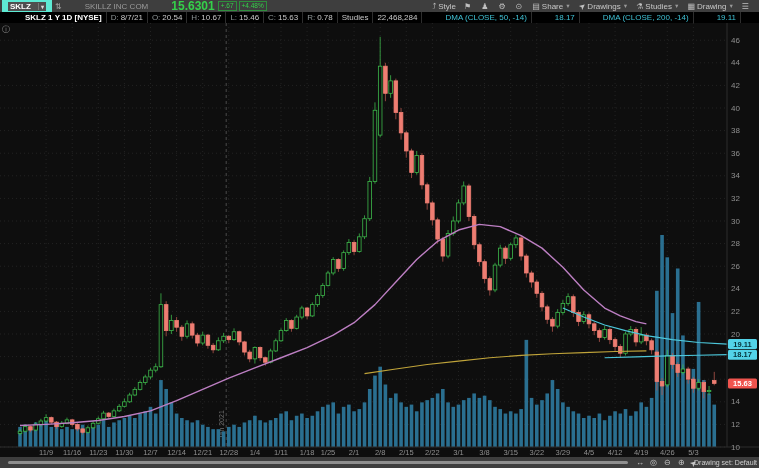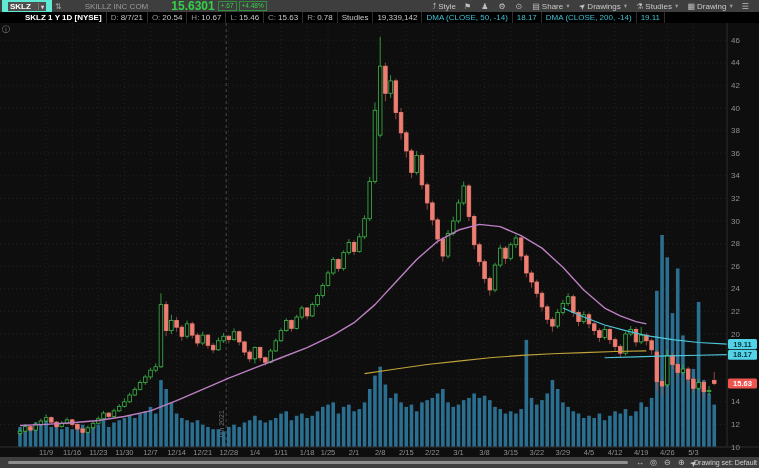--- a/index.html
+++ b/index.html
@@ -22,21 +22,21 @@
   .tbtn{display:flex;align-items:center;margin-right:8px;white-space:nowrap;cursor:default;}
   .tbtn .ic{margin-right:2px;color:#c0c0c0;font-size:8px;}
   .caret{font-size:5.5px;color:#9a9a9a;margin-left:2px;}
   .rot{display:inline-block;transform:rotate(-40deg);}
   
   #row2{position:absolute;left:0;top:12px;width:759px;height:11px;background:#000;z-index:5;
         display:flex;align-items:center;font-size:8px;color:#c8c8c8;white-space:nowrap;padding-left:21px;}
   .cell{padding:0 4px;border-right:1px solid #2e2e2e;line-height:11px;height:11px;display:flex;align-items:center;}
   .cell .lab{color:#8e9596;margin-right:2px;}
   .title{color:#fff;font-weight:bold;}
-  .cy{color:#3fc1d4;}
+  .cy{color:#3fc1d4;margin-left:19px;}
   
   #infoBubble{position:absolute;left:2px;top:24px;z-index:4;color:#8a8a8a;font-size:8px;}
   
   #bottombar{position:absolute;left:0;top:457px;width:759px;height:11px;background:#3e3e3e;z-index:5;
              display:flex;align-items:center;font-size:7px;color:#c8c8c8;}
   #scrolltrack{position:absolute;left:8px;top:4px;width:620px;height:3px;background:#8f8f8f;border-radius:2px;}
   .bicon{position:absolute;top:0;height:11px;line-height:11px;color:#c8c8c8;font-size:8px;}
   #drawset{position:absolute;left:694px;top:0;height:11px;line-height:11px;color:#cfcfcf;font-size:7px;white-space:nowrap;}
 </style>
 </head>
@@ -626,21 +626,21 @@
       </span>
     <span class="cell">
         <span class="lab">C:</span>
         <span>15.63</span>
       </span>
     <span class="cell">
         <span class="lab">R:</span>
         <span>0.78</span>
       </span>
     <span class="cell">Studies</span>
-    <span class="cell">19,339,142</span>
+    <span class="cell">22,468,284</span>
     <span class="cell cy">DMA (CLOSE, 50, -14)</span>
     <span class="cell cy">18.17</span>
     <span class="cell cy">DMA (CLOSE, 200, -14)</span>
     <span class="cell cy">19.11</span>
   </div>
 
   <div id="infoBubble">ⓘ</div>
 
   <div id="bottombar">
     <div id="scrolltrack"></div>

